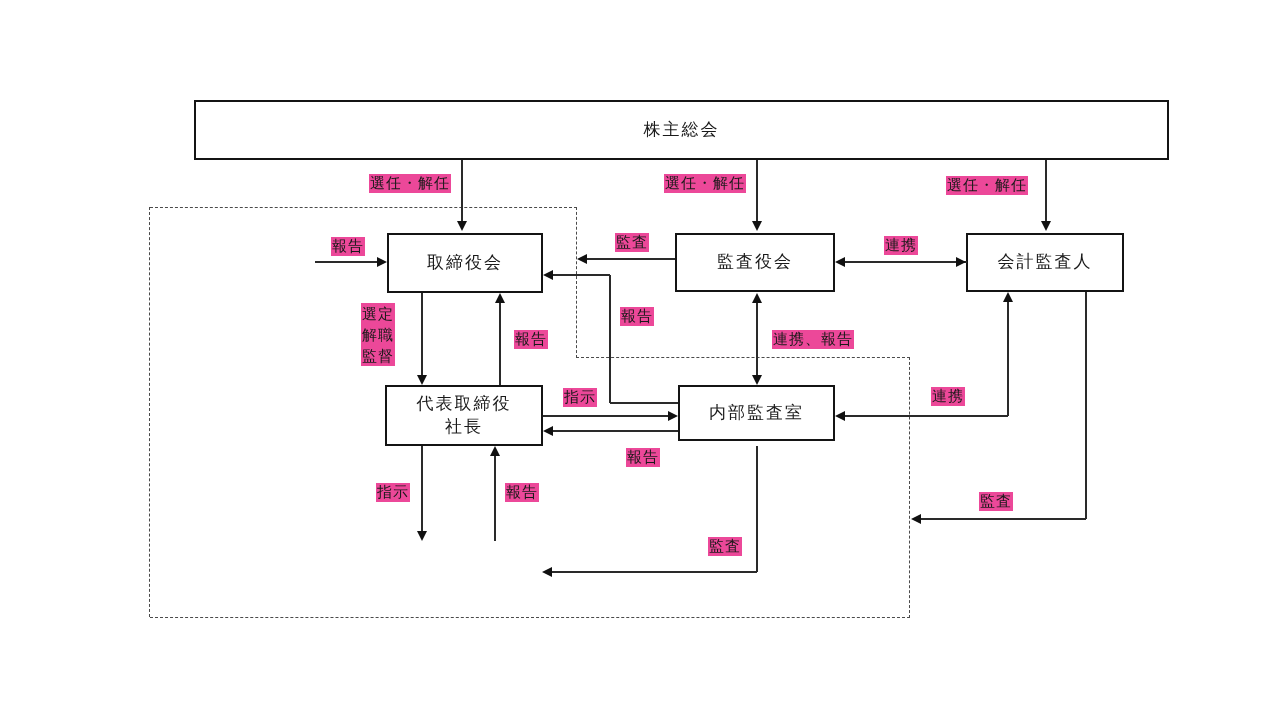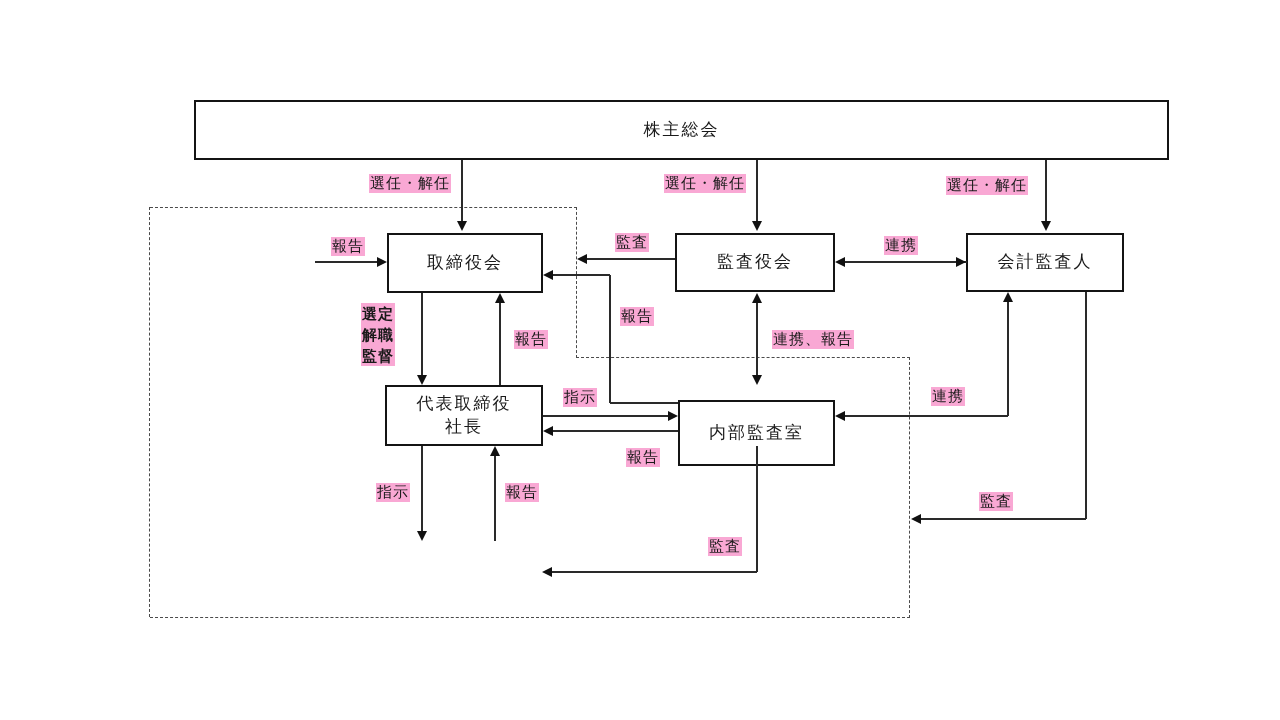--- a/index.html
+++ b/index.html
@@ -15,21 +15,21 @@
   .box.small{font-size:16px;letter-spacing:1px;}
   .lh{position:absolute;height:1.5px;background:#2a2a2a;}
   .lv{position:absolute;width:1.5px;background:#2a2a2a;}
   .dh{position:absolute;height:0;border-top:1.5px dashed #4a4a4a;}
   .dv{position:absolute;width:0;border-left:1.5px dashed #4a4a4a;}
   .au,.ad,.al,.ar{position:absolute;width:0;height:0;}
   .au{border-left:5px solid transparent;border-right:5px solid transparent;border-bottom:10px solid #111;}
   .ad{border-left:5px solid transparent;border-right:5px solid transparent;border-top:10px solid #111;}
   .al{border-top:5px solid transparent;border-bottom:5px solid transparent;border-right:10px solid #111;}
   .ar{border-top:5px solid transparent;border-bottom:5px solid transparent;border-left:10px solid #111;}
-  .lbl{position:absolute;font-size:15px;letter-spacing:1px;white-space:nowrap;background:#f9a8d4;padding:0 1px;}
+  .lbl{position:absolute;font-size:15px;letter-spacing:1px;white-space:nowrap;background:#ec4899;padding:0 1px;}
   .lbl.stack{line-height:21px;}
 </style>
 </head>
 <body>
 
 <div class="stage">
 
   <div class="dh" style="left:150px;top:207px;width:427px;"></div>
   <div class="dv" style="left:576px;top:207px;height:151px;"></div>
   <div class="dh" style="left:576px;top:357px;width:334px;"></div>
@@ -46,21 +46,21 @@
   <div class="box" style="left:387px;top:233px;width:156px;height:60px;">
     <span>取締役会</span>
   </div>
   <div class="box" style="left:966px;top:233px;width:158px;height:59px;">
     <span>会計監査人</span>
   </div>
   <div class="box" style="left:385px;top:385px;width:158px;height:61px;text-align:center;">
     <span>代表取締役</span>
     <span>社長</span>
   </div>
-  <div class="box" style="left:678px;top:385px;width:157px;height:66px;margin-top:15px;">
+  <div class="box" style="left:678px;top:385px;width:157px;height:56px;">
     <span>内部監査室</span>
   </div>
 
   <div class="lv" style="left:461px;top:160px;height:64px;"></div>
   <div class="ad" style="left:457px;top:221px;"></div>
 
   <div class="lv" style="left:756px;top:160px;height:64px;"></div>
   <div class="ad" style="left:752px;top:221px;"></div>
 
   <div class="lv" style="left:1045px;top:160px;height:64px;"></div>
@@ -117,21 +117,21 @@
   <div class="au" style="left:490px;top:446px;"></div>
 
   <div class="lbl" style="left:369px;top:174px;">選任・解任</div>
   <div class="lbl" style="left:664px;top:174px;">選任・解任</div>
   <div class="lbl" style="left:946px;top:176px;">選任・解任</div>
   <div class="lbl" style="left:331px;top:237px;">報告</div>
   <div class="lbl" style="left:615px;top:233px;">監査</div>
   <div class="lbl" style="left:884px;top:236px;">連携</div>
   <div class="lbl" style="left:620px;top:307px;">報告</div>
   <div class="lbl" style="left:772px;top:330px;">連携、報告</div>
-  <div class="lbl stack" style="left:361px;top:303px;font-weight:bold;">
+  <div class="lbl stack" style="left:361px;top:303px;">
     <div>選定</div>
     <div>解職</div>
     <div>監督</div>
   </div>
   <div class="lbl" style="left:514px;top:330px;">報告</div>
   <div class="lbl" style="left:563px;top:388px;">指示</div>
   <div class="lbl" style="left:626px;top:448px;">報告</div>
   <div class="lbl" style="left:931px;top:387px;">連携</div>
   <div class="lbl" style="left:979px;top:492px;">監査</div>
   <div class="lbl" style="left:708px;top:537px;">監査</div>

